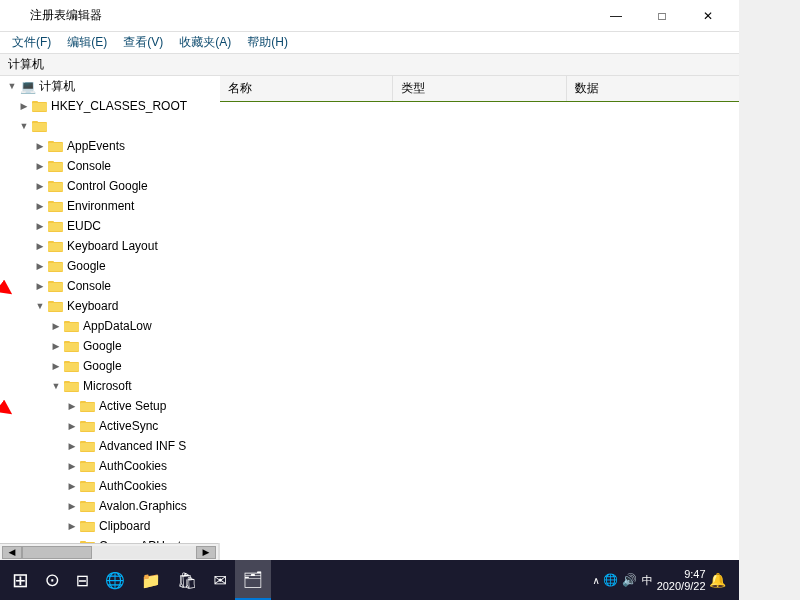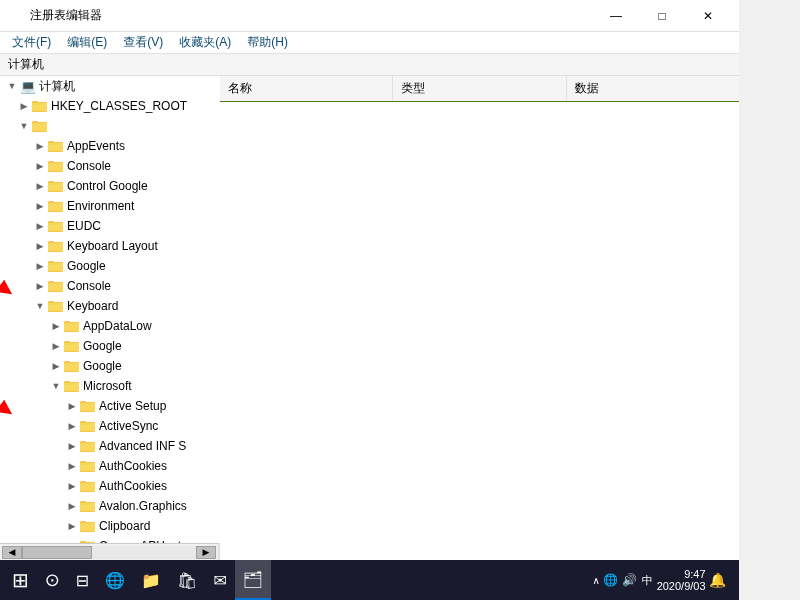--- a/index.html
+++ b/index.html
@@ -579,19 +579,19 @@
 
     <div class="taskbar-btn active" style="font-size:16px;">🗂</div>
 
     <div class="taskbar-right">
       <span style="font-size:10px; cursor:pointer;">∧</span>
       <span style="font-size:12px; cursor:pointer;">🌐</span>
       <span style="font-size:12px; cursor:pointer;">🔊</span>
       <span style="cursor:pointer;">中</span>
       <div class="taskbar-clock" style="cursor:pointer;">
         <span>9:47</span>
-        <span>2020/9/03</span>
+        <span>2020/9/22</span>
       </div>
       <span style="font-size:14px; cursor:pointer;">🔔</span>
     </div>
   </div>
 
 </div>
 
 </body></html>

